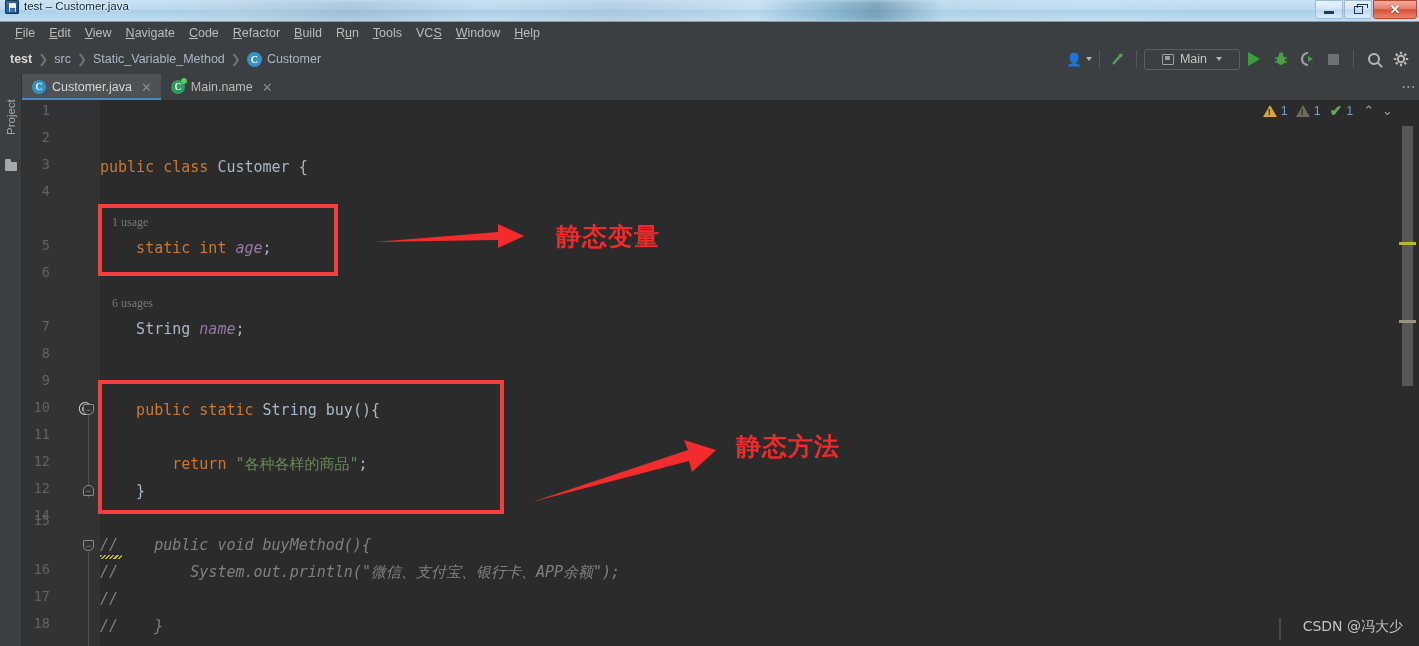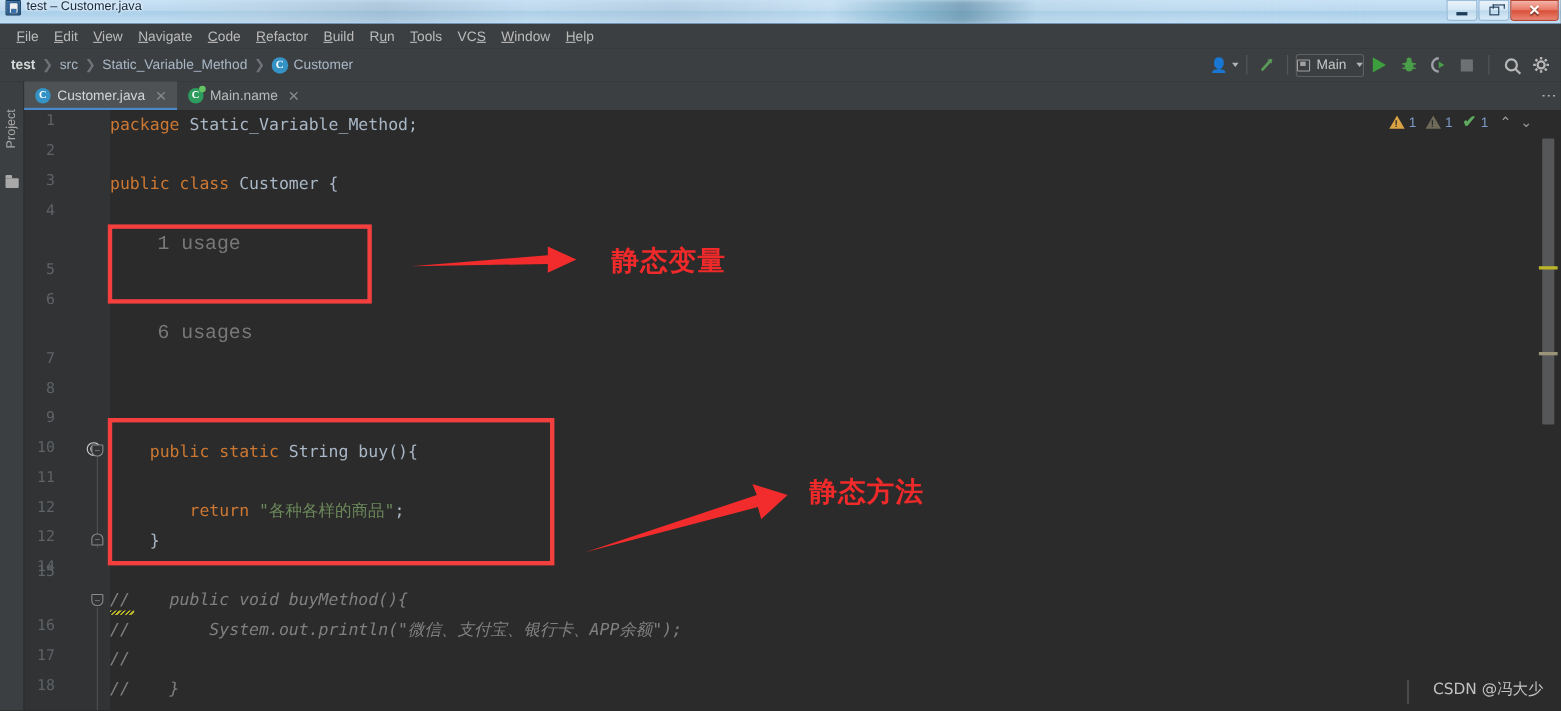--- a/index.html
+++ b/index.html
@@ -91,21 +91,21 @@
     background: #3592c4; color:#fff; font-size:10px; font-weight:bold;
     display:flex; align-items:center; justify-content:center;
     margin-right: 5px; font-family:"Liberation Serif",serif;
   }
   .nav-right { margin-left: auto; display: flex; align-items: center; padding-right: 4px; }
   .tb-sep { width:1px; height:18px; background:#555858; margin:0 7px; }
   .ic { display:flex; align-items:center; justify-content:center; }
   .ic-people { color:#9aa0a6; font-size:13px; }
   .caret-dn { width:0;height:0;border-left:3.5px solid transparent;border-right:3.5px solid transparent;border-top:4px solid #b4b4b4; margin-left:3px;}
   .runcfg {
-    display:flex; align-items:center; gap:6px; height:21px; padding:0 0;
+    display:flex; align-items:center; gap:6px; height:21px; padding:0 17px;
     border:1px solid #5e6060; border-radius:3px; background:#3c3f41;
   }
   .runcfg-ico { width:12px;height:11px;border:1.6px solid #a0a0a0; border-radius:1px; position:relative;}
   .runcfg-ico::after{content:"";position:absolute;left:2px;top:1.5px;width:5px;height:4px;background:#a0a0a0;}
   .runcfg-label { font-size:12.5px; color:#c6c6c6; }
   .play-tri { width:0;height:0;border-left:12px solid #3c9e3c;border-top:7px solid transparent;border-bottom:7px solid transparent;}
   .stop-sq { width:11px;height:11px;background:#6e7174;}
   .search-ic { width:12px;height:12px;border:2px solid #b8b8b8;border-radius:50%;position:relative;}
   .search-ic::after{content:"";position:absolute;right:-5px;bottom:-3px;width:6px;height:2px;background:#b8b8b8;transform:rotate(45deg);}
 
@@ -186,21 +186,21 @@
     white-space: pre;
   }
   .ln { position:absolute; left:0; height:27px; line-height:27px; }
   .k  { color:#cc7832; }      
   .ty { color:#a9b7c6; }      
   .cls{ color:#a9b7c6; }
   .fld{ color:#9876aa; font-style:italic; }  
   .mth{ color:#a9b7c6; }
   .str{ color:#6a8759; }
   .cmt{ color:#808080; font-style:italic; }
-  .usage { color:#787878; font-size:18px; font-family:Liberation Mono, monospace; font-style:normal; }
+  .usage { color:#787878; font-size:12px; font-family:Liberation Serif, serif; font-style:normal; }
   .punct{ color:#a9b7c6; }
   .brace{ color:#a9b7c6; }
 
   .squiggle {
     position:absolute; height:4px;
     background-image: repeating-linear-gradient(135deg,#bbb529 0 1.5px, transparent 1.5px 3px);
   }
 
   
   .redbox {
@@ -390,24 +390,25 @@
       <div class="at-mark" style="top:300px">@</div>
       <div class="foldline" style="top:312px; height:86px;"></div>
       <div class="fold-marker top" style="top:304px">−</div>
       <div class="fold-marker bot" style="top:385px">−</div>
 
       <div class="foldline" style="top:452px; height:94px;"></div>
       <div class="fold-marker top" style="top:440px">−</div>
     </div>
 
     <div class="code">
-      <div class="ln" style="top:0px"><span class="k">package </span><span class="ty">Static_Variable_Method</span><span class="punct">;</span></div>
       <div class="ln" style="top:54px"><span class="k">public </span><span class="k">class </span><span class="cls">Customer</span><span class="brace"> {</span></div>
       <div class="ln" style="top:108px"><span class="usage">    1 usage</span></div>
+      <div class="ln" style="top:135px"><span class="k">    static </span><span class="k">int </span><span class="fld">age</span><span class="punct">;</span></div>
       <div class="ln" style="top:189px"><span class="usage">    6 usages</span></div>
+      <div class="ln" style="top:216px"><span class="ty">    String </span><span class="fld">name</span><span class="punct">;</span></div>
       <div class="ln" style="top:297px"><span class="k">    public </span><span class="k">static </span><span class="ty">String </span><span class="mth">buy</span><span class="brace">(){</span></div>
       <div class="ln" style="top:351px"><span class="k">        return </span><span class="str">"各种各样的商品"</span><span class="punct">;</span></div>
       <div class="ln" style="top:378px"><span class="brace">    }</span></div>
       <div class="ln" style="top:432px"><span class="cmt">//    public void buyMethod(){</span></div>
       <div class="ln" style="top:459px"><span class="cmt">//        System.out.println("微信、支付宝、银行卡、APP余额");</span></div>
       <div class="ln" style="top:486px"><span class="cmt">//</span></div>
       <div class="ln" style="top:513px"><span class="cmt">//    }</span></div>
       <div class="squiggle" style="left:0px; top:455px; width:22px;"></div>
     </div>
 

